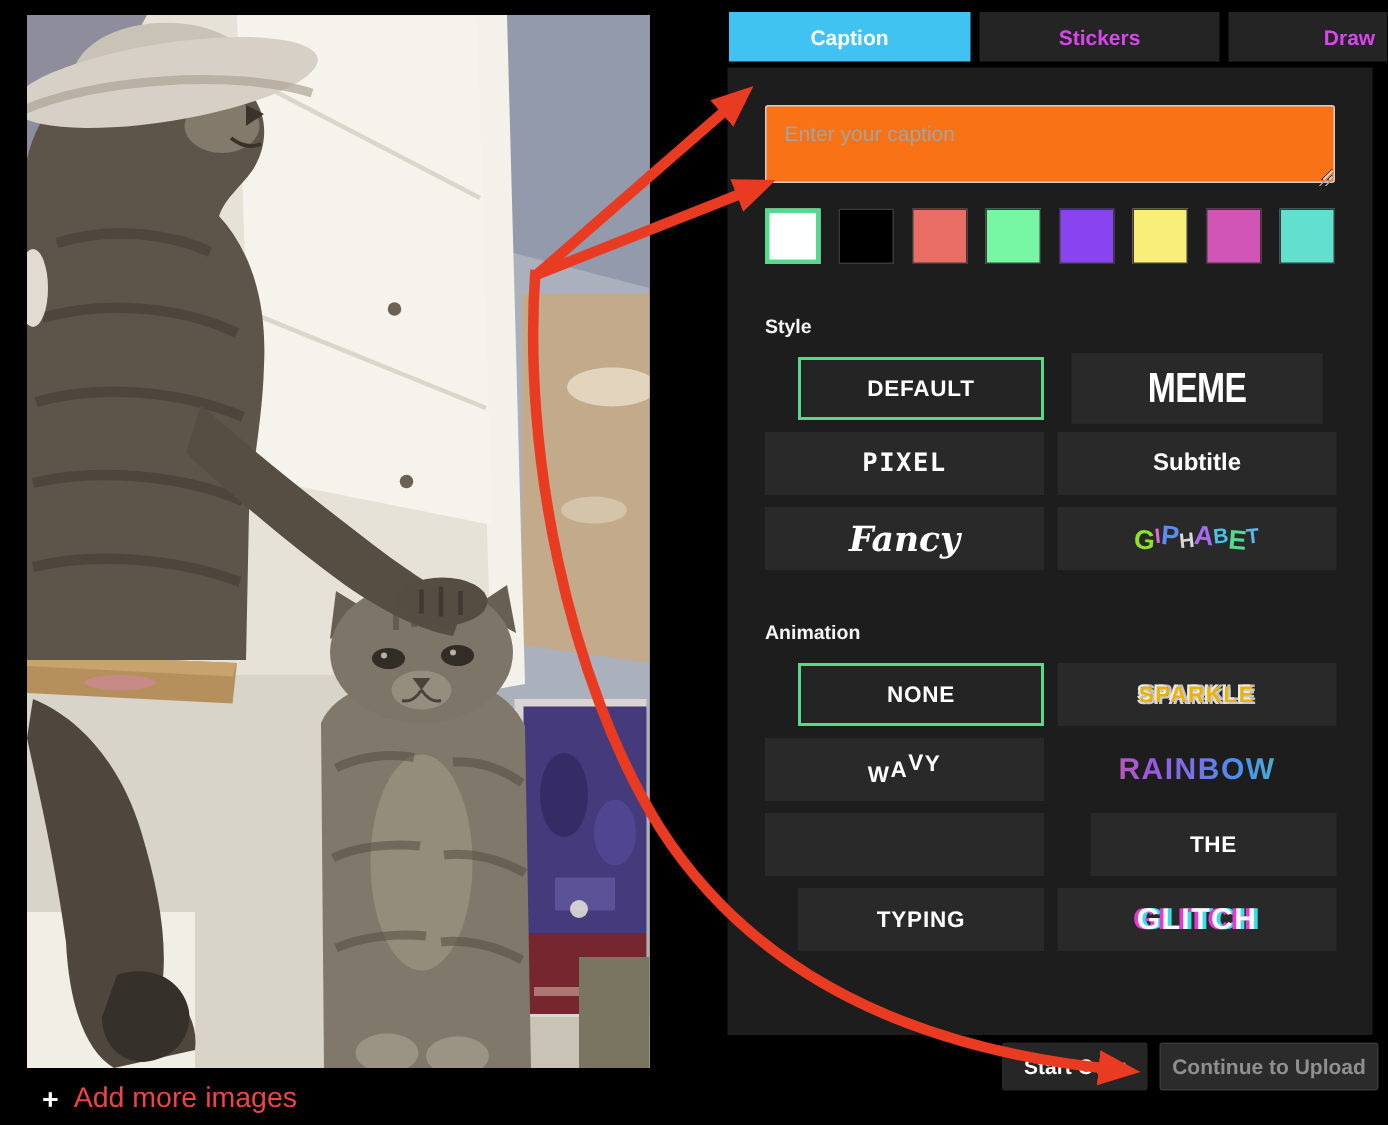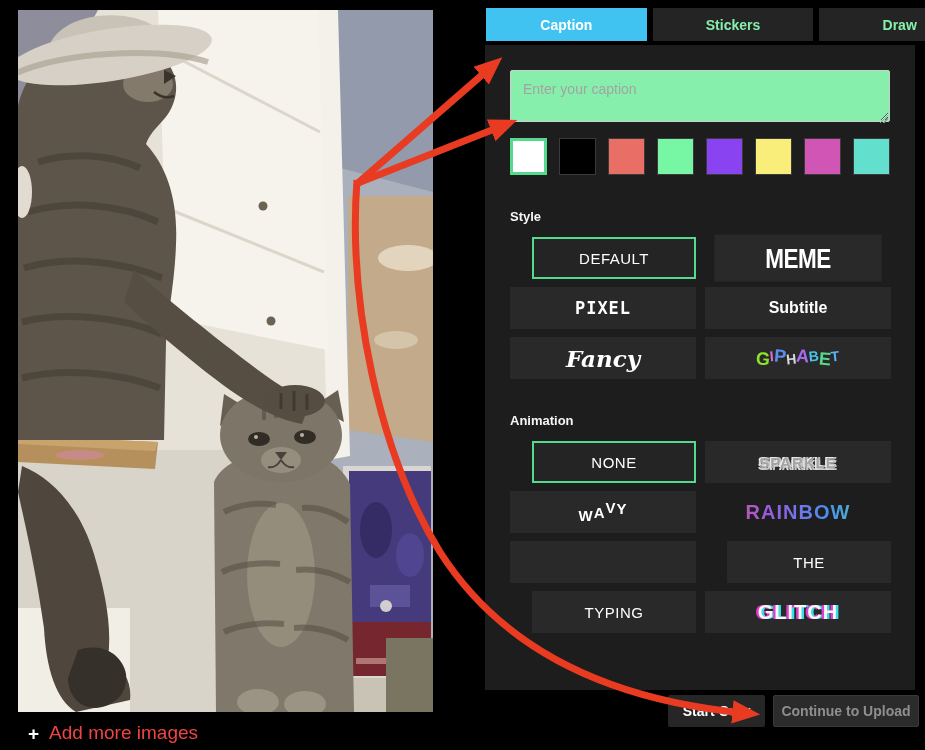--- a/index.html
+++ b/index.html
@@ -10,49 +10,49 @@
   
   .gif-stage { position:absolute; left:18px; top:10px; width:415px; height:702px; background:#e7e2d8; }
   .gif-stage svg { display:block; }
 
   .add-more { position:absolute; left:28px; top:722px; display:flex; align-items:center; gap:10px; cursor:pointer; }
   .add-more .plus { color:#ffffff; font-size:19px; font-weight:700; line-height:1; }
   .add-more .lbl { color:#ef4444; font-size:19px; }
 
   
   .tabbar { position:absolute; left:486px; top:8px; width:494px; display:flex; gap:6px; }
-  .tab { flex:1; height:33px; background:#242424; color:#86efac; font-size:14px; font-weight:700;
+  .tab { flex:1; height:33px; background:#242424; color:#d946ef; font-size:14px; font-weight:700;
          display:flex; align-items:center; justify-content:center; cursor:pointer; }
   .tab.active { background:#41c3f1; color:#ffffff; }
 
   .panel { position:absolute; left:485px; top:45px; width:430px; height:645px; background:#1d1d1d; padding:25px; }
 
   .caption-box { position:relative; width:380px; }
-  .caption-input { width:380px; height:52px; background:#86efac; border:1px solid #cfcfcf; border-radius:2px;
+  .caption-input { width:380px; height:52px; background:#f97316; border:1px solid #cfcfcf; border-radius:2px;
                    padding:10px 12px; font-size:14px; color:#333; resize:both; font-family:"Liberation Sans",sans-serif; }
   .caption-input::placeholder { color:#a3a3a3; }
   .grip { position:absolute; right:2px; bottom:3px; width:9px; height:9px; pointer-events:none;
           background:linear-gradient(135deg, transparent 0 50%, #9a9a9a 50% 57%, transparent 57% 71%, #9a9a9a 71% 78%, transparent 78%); }
 
   .swatches { display:flex; gap:12px; margin-top:12px; }
   .swatch { width:37px; height:37px; border:1px solid #3a3a3a; cursor:pointer; }
   .swatch.selected { border:3px solid #55d98c; }
 
   .section-label { margin-top:34px; color:#f5f5f5; font-size:13px; font-weight:700; }
   .opt-grid { display:grid; grid-template-columns:186px 186px; gap:8px 9px; margin-top:13px; }
   .opt { height:42px; background:#292929; border:2px solid transparent; color:#fff; cursor:pointer;
          display:flex; align-items:center; justify-content:center; overflow:hidden; }
   .opt.selected { border-color:#55d98c; background:#242424; }
 
-  .v-default, .v-none, .v-the, .v-typing { font-size:15px; font-weight:400; letter-spacing:.5px;margin-left:22px; }
+  .v-default, .v-none, .v-the, .v-typing { font-size:15px; font-weight:700; letter-spacing:.5px;margin-left:22px; }
   .v-subtitle { font-size:16px; font-weight:700; }
   .v-meme { font-size:25px; font-weight:700; letter-spacing:-.5px; transform:scaleY(1.12) scaleX(.9); }
   .v-pixel { font-family:"DejaVu Sans Mono", monospace; font-weight:700; font-size:17px; letter-spacing:1px; }
   .v-fancy { font-family:"DejaVu Serif", serif; font-style:italic; font-weight:700; font-size:23px; }
-  .v-sparkle { color:#a3a3a3; font-weight:800; font-size:15px; letter-spacing:1px;
+  .v-sparkle { color:#eab308; font-weight:800; font-size:15px; letter-spacing:1px;
                text-shadow:-1.5px -1.5px 0 #e9e9e9, 1.5px 1.5px 0 #c9c9c9, 1.5px -1.5px 0 #bfbfbf, -1.5px 1.5px 0 #dcdcdc; }
   .v-glitch { color:#f8f8f8; font-weight:800; font-size:20px; letter-spacing:1px;
               text-shadow:-2.5px 0 0 #e23bd0, 2.5px 0 0 #35e0e8; }
   .v-rainbow { font-weight:800; font-size:20px; letter-spacing:1px;
                -webkit-background-clip:text; background-clip:text; color:transparent; }
   .v-wavy span { display:inline-block; font-weight:800; font-size:15px; letter-spacing:1px; }
   .v-giphabet span { display:inline-block; font-weight:800; }
 
   
   .btn-start-over { position:absolute; left:668px; top:695px; width:97px; height:32px; background:#262626;

